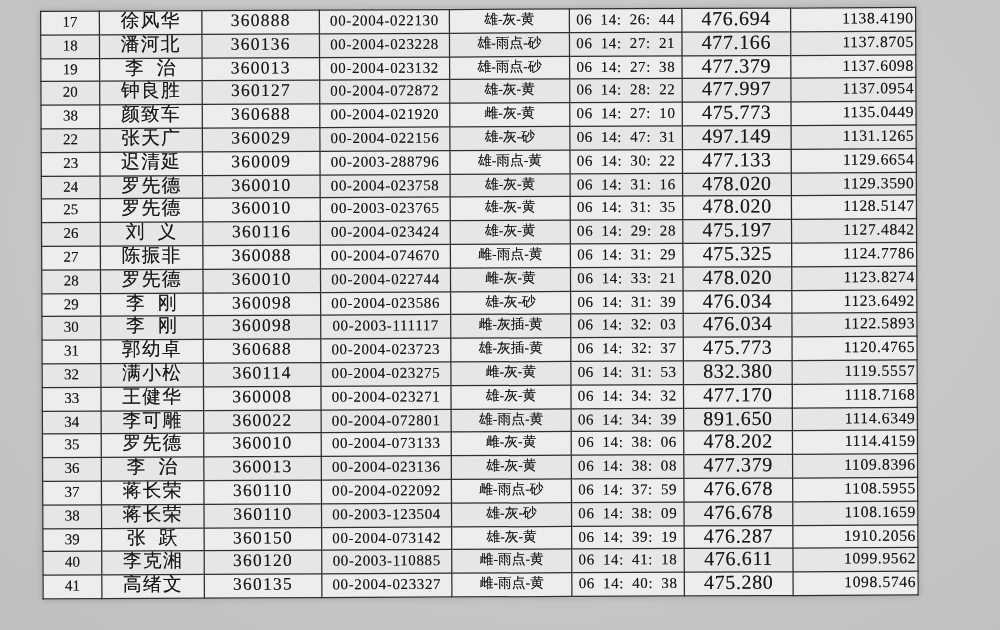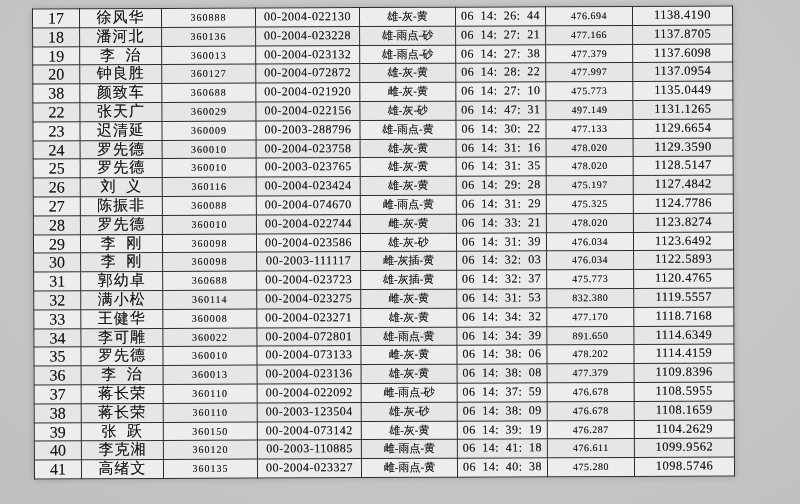--- a/index.html
+++ b/index.html
@@ -22,28 +22,28 @@
     border:1px solid #2e2e2e;
     height:17.8px;line-height:17.8px;
     padding:0 1px;margin:0;
     text-align:center;vertical-align:middle;
     font-size:12px;color:#171717;
     white-space:pre;overflow:hidden;
     text-shadow:0 0 0.5px rgba(20,20,20,0.55);
   }
   tr:nth-child(even) td{background:#e6e6e6;}
   tr:nth-child(odd) td{background:#ededed;}
-  .c-rank{font-size:16px;}
+  .c-rank{font-size:12px;}
   .c-owner{font-size:15px;letter-spacing:1px;}
-  .c-loft{font-size:10px;letter-spacing:1px;}
+  .c-loft{font-size:14px;letter-spacing:1px;}
   .c-ring{font-size:12px;letter-spacing:0.5px;}
   .c-feather{font-size:11px;}
   .c-time{font-size:12px;letter-spacing:0.5px;word-spacing:3px;margin-top:33px;}
-  .c-distance{font-size:10px;letter-spacing:0.5px;}
-  .c-speed{font-size:12.5px;letter-spacing:0.5px;}
+  .c-distance{font-size:16px;letter-spacing:0.5px;}
+  .c-speed{font-size:12.5px;letter-spacing:0.5px;text-align:right;}
 </style>
 </head>
 <body>
 
 <div class="sheet">
   <table>
     <colgroup>
         <col style="width: 47px;">
         <col style="width: 82px;">
         <col style="width: 94px;">
@@ -275,21 +275,21 @@
           <td class="c-speed">1108.1659</td>
         </tr>
         <tr>
           <td class="c-rank">39</td>
           <td class="c-owner">张  跃</td>
           <td class="c-loft">360150</td>
           <td class="c-ring">00-2004-073142</td>
           <td class="c-feather">雄-灰-黄</td>
           <td class="c-time">06 14: 39: 19</td>
           <td class="c-distance">476.287</td>
-          <td class="c-speed">1104.2629</td>
+          <td class="c-speed">1910.2056</td>
         </tr>
         <tr>
           <td class="c-rank">40</td>
           <td class="c-owner">李克湘</td>
           <td class="c-loft">360120</td>
           <td class="c-ring">00-2003-110885</td>
           <td class="c-feather">雌-雨点-黄</td>
           <td class="c-time">06 14: 41: 18</td>
           <td class="c-distance">476.611</td>
           <td class="c-speed">1099.9562</td>

